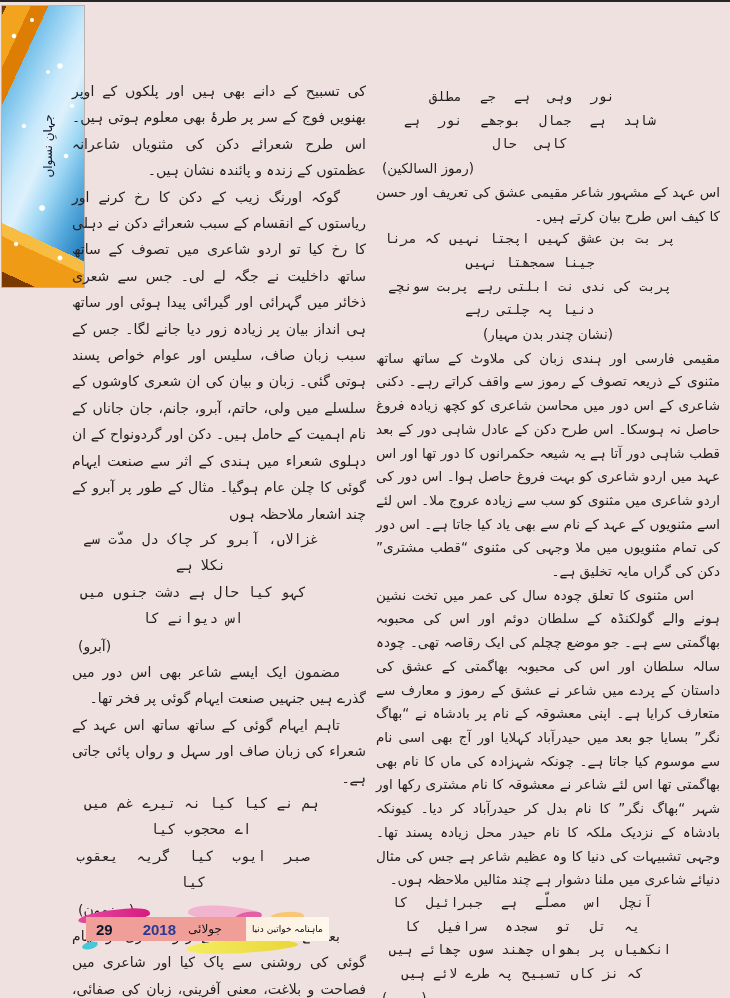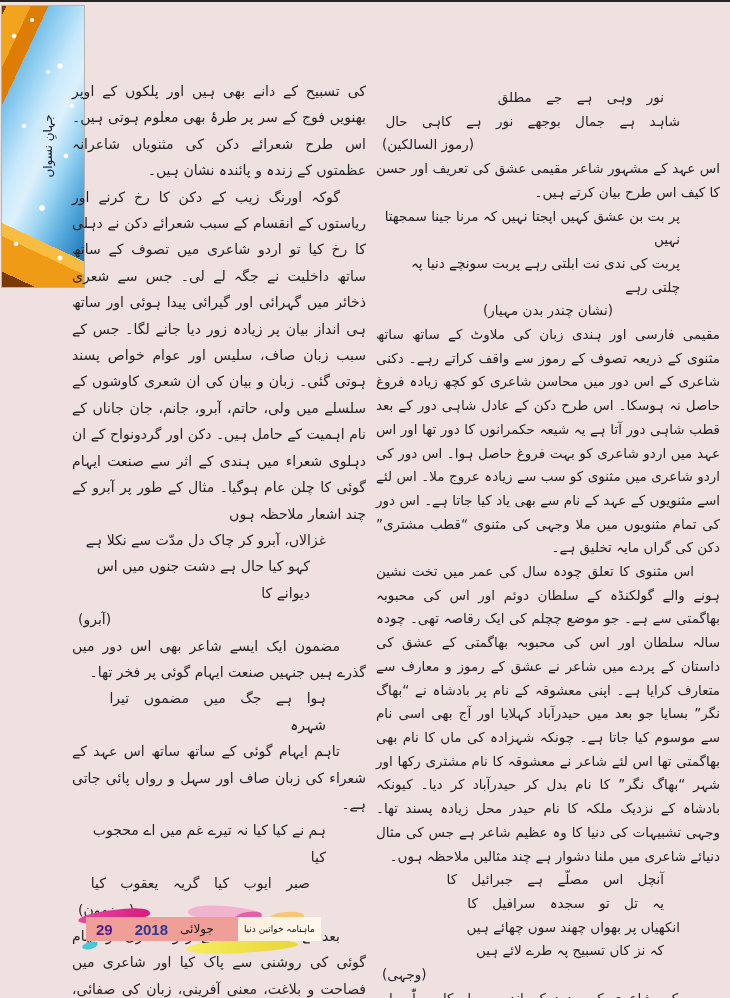--- a/index.html
+++ b/index.html
@@ -36,42 +36,42 @@
     white-space:nowrap;font-size:12px;letter-spacing:1px;color:#14142c;
     direction:rtl;
   }
 
   
   .col{position:absolute;direction:rtl;text-align:justify;}
   .col p{margin:0;}
   .col-left {left:72px; top:76px; width:294px; font-size:14px;   line-height:26.4px;}
   .col-right{left:376px;top:84px; width:344px; font-size:13.5px; line-height:23.7px;}
   .indent{text-indent:26px;}
-  .verse{text-align:right;padding-right:40px;padding-left:4px;}
+  .verse{text-align:center;padding-right:40px;padding-left:4px;font-family:Liberation Mono, monospace;}
   .verse.deep{padding-right:56px;}
   .spread{word-spacing:10px;}
   .attribution{text-align:left;padding-left:6px;}
   .attribution.center{text-align:center;padding-left:0;}
 
   
   .footer{position:absolute;left:82px;top:902px;width:230px;height:52px;}
   .splash{position:absolute;z-index:1;}
   .splash-magenta {left:-4px;top:6px;width:72px;height:12px;background:linear-gradient(90deg,#e54aa0,#d81b7f);border-radius:60% 40% 50% 50%/70% 60% 40% 50%;transform:rotate(-6deg);}
   .splash-magenta2{left:152px;top:8px;width:28px;height:10px;background:#e0569f;border-radius:50%;transform:rotate(-10deg);opacity:.9;}
   .splash-pink    {left:106px;top:2px;width:74px;height:15px;background:#f2aacb;border-radius:50% 60% 40% 60%/60% 50% 60% 40%;transform:rotate(4deg);opacity:.85;}
   .splash-peach   {left:188px;top:8px;width:34px;height:11px;background:#f9c36a;border-radius:50% 60% 50% 50%/60% 50% 50% 60%;transform:rotate(-4deg);opacity:.9;}
   .splash-yellow  {left:104px;top:36px;width:112px;height:13px;background:linear-gradient(90deg,#f5ec62,#e9d737);border-radius:40% 60% 55% 45%/50% 60% 45% 55%;transform:rotate(-3deg);}
   .splash-cyan    {left:0px;top:38px;width:16px;height:7px;background:#49c7d6;border-radius:50%;transform:rotate(-15deg);}
   .band{position:absolute;left:4px;top:13px;height:24px;display:flex;z-index:2;}
   .band-left{
     background:#f09e98;display:flex;align-items:center;
     padding:0 8px 0 10px;gap:0;
   }
-  .page-num{font-family:"Liberation Sans",sans-serif;font-weight:bold;font-size:15px;color:#4c1d95;}
-  .year    {font-family:"Liberation Sans",sans-serif;font-weight:bold;font-size:15px;color:#2b3a94;margin-left:22px;}
+  .page-num{font-family:"Liberation Sans",sans-serif;font-weight:bold;font-size:15px;color:#0f172a;}
+  .year    {font-family:"Liberation Sans",sans-serif;font-weight:bold;font-size:15px;color:#2b3a94;margin-left:30px;}
   .month   {font-size:12px;color:#161616;direction:rtl;margin-left:12px;margin-right:16px;}
   .band-right{
     background:linear-gradient(90deg,#fdeedd,#fff8ec);
     display:flex;align-items:center;padding:4px 6px;
     font-size:9px;direction:rtl;color:#101010;white-space:nowrap;
   }
 </style>
 </head>
 <body>
 
@@ -81,21 +81,20 @@
     <span class="art-caption">جہانِ نسواں</span>
   </div>
 
   <div class="col col-left">
     <p>کی تسبیح کے دانے بھی ہیں اور پلکوں کے اوپر بھنویں فوج کے سر پر طرۂ بھی معلوم ہوتی ہیں۔ اس طرح شعرائے دکن کی مثنویاں شاعرانہ عظمتوں کے زندہ و پائندہ نشان ہیں۔</p>
     <p class="indent">گوکہ اورنگ زیب کے دکن کا رخ کرنے اور ریاستوں کے انقسام کے سبب شعرائے دکن نے دہلی کا رخ کیا تو اردو شاعری میں تصوف کے ساتھ ساتھ داخلیت نے جگہ لے لی۔ جس سے شعری ذخائر میں گہرائی اور گیرائی پیدا ہوئی اور ساتھ ہی انداز بیان پر زیادہ زور دیا جانے لگا۔ جس کے سبب زبان صاف، سلیس اور عوام خواص پسند ہوتی گئی۔ زبان و بیان کی ان شعری کاوشوں کے سلسلے میں ولی، حاتم، آبرو، جانم، جان جاناں کے نام اہمیت کے حامل ہیں۔ دکن اور گردونواح کے ان دہلوی شعراء میں ہندی کے اثر سے صنعت ایہام گوئی کا چلن عام ہوگیا۔ مثال کے طور پر آبرو کے چند اشعار ملاحظہ ہوں</p>
     <p class="verse">غزالاں، آبرو کر چاک دل مدّت سے نکلا ہے</p>
     <p class="verse deep">کہو کیا حال ہے دشت جنوں میں اس دیوانے کا</p>
     <p class="attribution">(آبرو)</p>
     <p class="indent">مضمون ایک ایسے شاعر بھی اس دور میں گذرے ہیں جنہیں صنعت ایہام گوئی پر فخر تھا۔</p>
-    <p class="verse spread">ہوا ہے جگ میں مضموں تیرا شہرہ</p>
     <p class="indent">تاہم ایہام گوئی کے ساتھ ساتھ اس عہد کے شعراء کی زبان صاف اور سہل و رواں پائی جاتی ہے۔</p>
     <p class="verse">ہم نے کیا کیا نہ تیرے غم میں اے محجوب کیا</p>
     <p class="verse deep spread">صبر ایوب کیا گریہ یعقوب کیا</p>
     <p class="attribution">(مضمون)</p>
     <p class="indent">بعد کے دہلوی شعراء نے اردو شاعری کو ایہام گوئی کی روشنی سے پاک کیا اور شاعری میں فصاحت و بلاغت، معنی آفرینی، زبان کی صفائی، روانی پر خاصہ زور دیا جانے لگا۔ اس دور میں اردو شاعری کا معیار اس قدر بلند ہوا کہ یہ عہد اردو شاعری کا عہد زریں کے نام سے موسوم کیا جانے لگا۔ اس عہد نے اردو شاعری کو وہ مقام عطا کیا جس پر اردو شاعری کو ناز ہے۔ اس عہد کی شاعرانہ عظمت، شوکت کی بدولت اردو شاعری دیگر زبانوں میں اعلیٰ مقام پر فائز ہے۔ بلکہ جو لطافت اور شیرینی اردو شاعری کو حاصل ہے وہ کسی اور زبان کی شاعری کو میسر نہیں۔</p>
 
   </div>
 
   <div class="col col-right">
     <p class="verse deep spread">نور وہی ہے جے مطلق</p>

